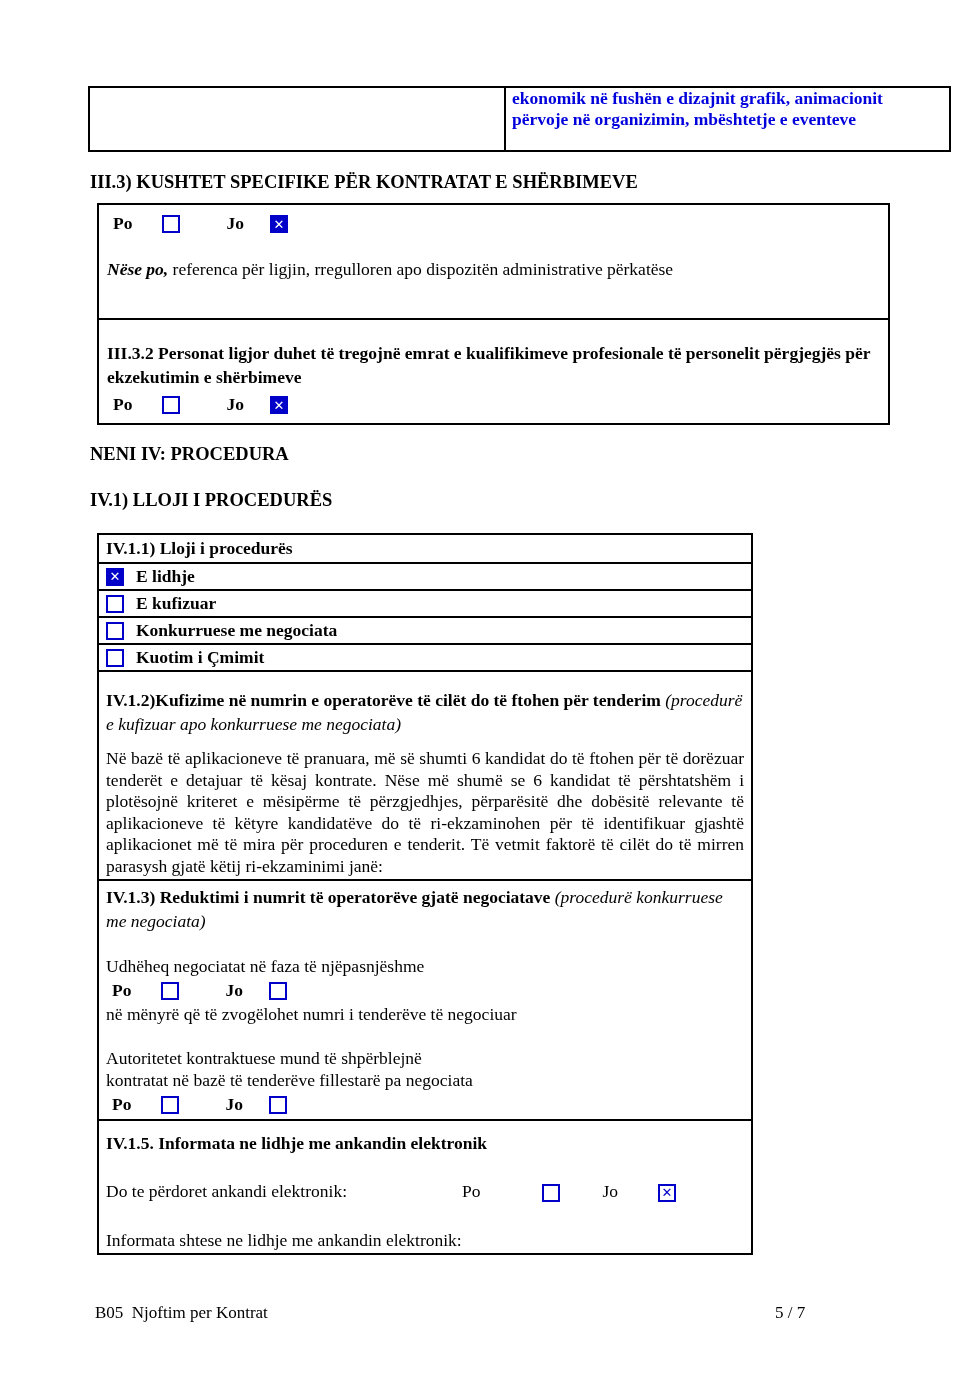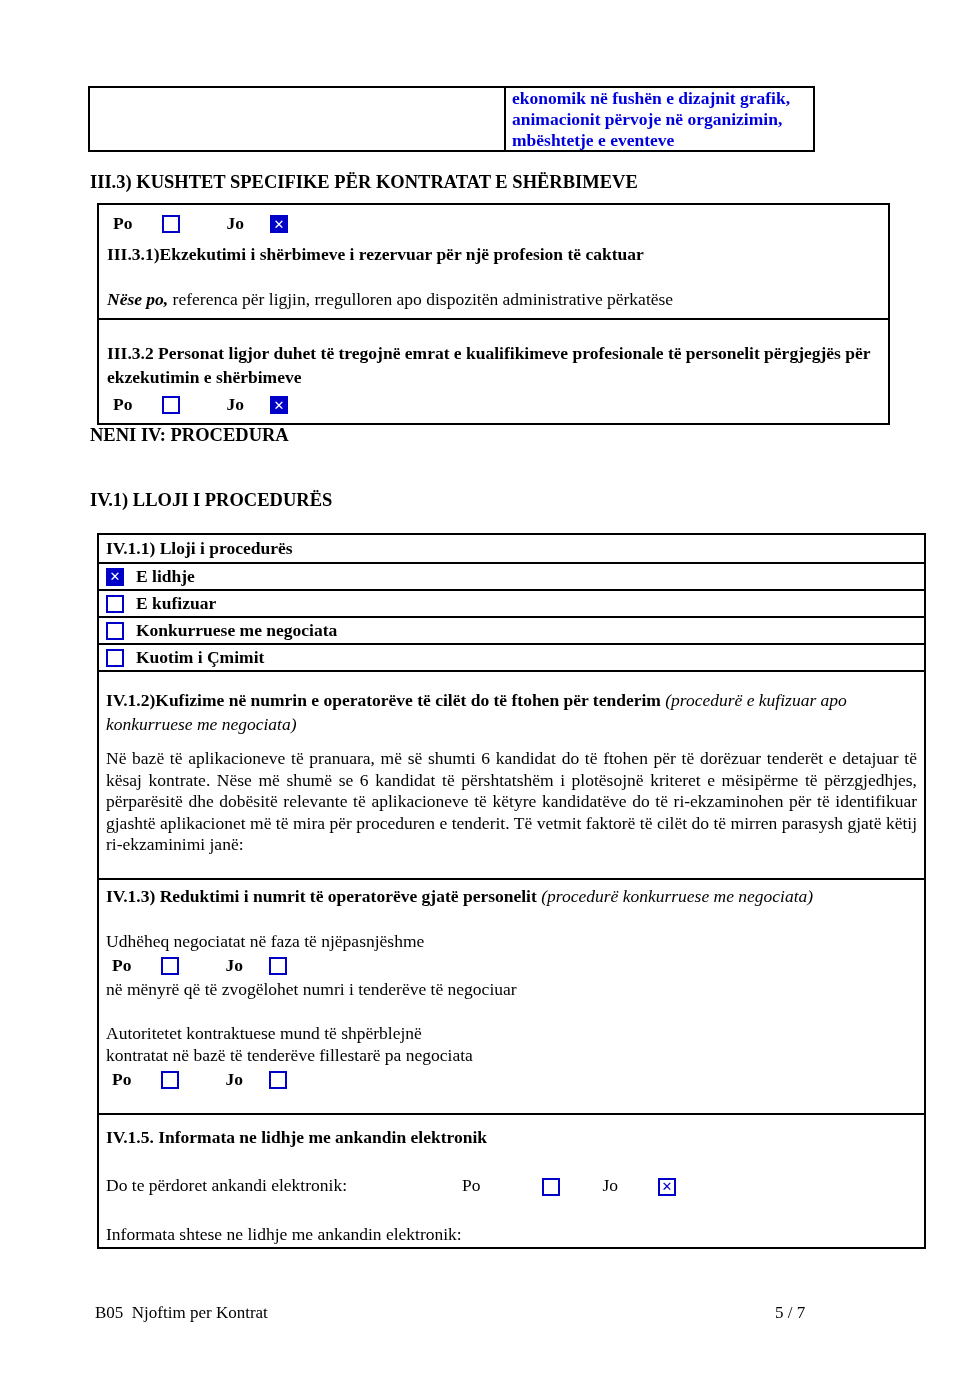--- a/index.html
+++ b/index.html
@@ -2,21 +2,21 @@
 <html><head>
 <meta charset="utf-8">
 <style>
   html, body { margin:0; padding:0; background:#ffffff; }
   .page {
     position:relative; width:980px; height:1392px; background:#ffffff;
     font-family:"Liberation Serif", serif; color:#000; overflow:hidden;
   }
   
   .top-table {
-    position:absolute; left:88px; top:86px; width:727px; height:66px;
+    position:absolute; left:88px; top:86px; width:863px; height:66px;
     border:2px solid #000; box-sizing:border-box; display:flex;
   }
   .top-table .cell-left { width:416px; border-right:2px solid #000; box-sizing:border-box; }
   .top-table .cell-right {
     flex:1; padding:0px 6px 2px 6px; font-weight:bold; font-size:17.5px;
     line-height:21px; color:#0000dd;
   }
   
   .heading { position:absolute; left:90px; font-weight:bold; font-size:18.5px; white-space:nowrap; }
   
@@ -45,21 +45,21 @@
     font-family:"DejaVu Sans", sans-serif;
   }
   .pojorow { display:flex; align-items:center; height:26px; }
   .pojorow .lbl { font-weight:bold; font-size:17.5px; }
   .pojorow .lbl.po { margin-left:6px; }
   .pojorow .cb.first { margin-left:30px; }
   .pojorow .lbl.jo { margin-left:46px; }
   .pojorow .cb.second { margin-left:26px; }
   
   .proc-table {
-    position:absolute; left:97px; top:533px; width:829px; box-sizing:border-box;
+    position:absolute; left:97px; top:533px; width:656px; box-sizing:border-box;
     border:2px solid #000; font-size:17px;
   }
   .pt-row { box-sizing:border-box; border-bottom:2px solid #000; padding:2px 7px; }
   .pt-row:last-child { border-bottom:none; }
   .pt-header { min-height:27px; font-weight:bold; font-size:17.5px; line-height:23px; }
   .pt-option { min-height:23px; display:flex; align-items:center; gap:12px; font-weight:bold; font-size:17.5px; }
   .pt-option .cb { top:0; }
   .cell-title { font-weight:bold; font-size:17.5px; line-height:24px; }
   .cell-title .ital { font-weight:normal; font-style:italic; }
   .row-iv12 { min-height:208px; padding-top:16px; }
@@ -96,37 +96,36 @@
   <div class="heading" style="top:172px;text-align:center;">III.3) KUSHTET SPECIFIKE PËR KONTRATAT E SHËRBIMEVE</div>
 
   <div class="box-iii">
     <div class="sec1">
       <div class="pojorow">
         <span class="lbl po">Po</span>
         <span class="cb first"></span>
         <span class="lbl jo">Jo</span>
         <span class="cb second checked-solid"></span>
       </div>
-      <div class="bold-line" style="margin-top:6px;">III.3.1)Ekzekutimi i shërbimeve i rezervuar për një profesion të caktuar</div>
       <div class="nese-line">
         <span class="nese-label">Nëse po,</span><span> referenca për ligjin, rregulloren apo dispozitën administrative përkatëse</span>
       </div>
     </div>
     <div class="sec2">
       <div class="bold-line">III.3.2 Personat ligjor duhet të tregojnë emrat e kualifikimeve profesionale të personelit përgjegjës për ekzekutimin e shërbimeve</div>
       <div class="pojorow" style="margin-top:2px;">
         <span class="lbl po">Po</span>
         <span class="cb first"></span>
         <span class="lbl jo">Jo</span>
         <span class="cb second checked-solid"></span>
       </div>
     </div>
   </div>
 
-  <div class="heading" style="top:425px;">NENI IV: PROCEDURA</div>
+  <div class="heading" style="top:444px;">NENI IV: PROCEDURA</div>
 
   <div class="heading" style="top:490px;">IV.1) LLOJI I PROCEDURËS</div>
 
   <div class="proc-table">
 
     <div class="pt-row pt-header">IV.1.1) Lloji i procedurës</div>
 
     <div class="pt-row pt-option">
       <span class="cb checked-solid"></span>
       <span>E lidhje</span>
@@ -146,21 +145,21 @@
 
     <div class="pt-row row-iv12">
       <div class="cell-title">
         <span>IV.1.2)Kufizime në numrin e operatorëve të cilët do të ftohen për tenderim</span><span class="ital">  (procedurë e kufizuar apo konkurruese me negociata)</span>
       </div>
       <div class="body-par">Në bazë të aplikacioneve të pranuara, më së shumti 6 kandidat do të ftohen për të dorëzuar tenderët e detajuar të kësaj kontrate. Nëse më shumë se 6 kandidat të përshtatshëm i plotësojnë kriteret e mësipërme të përzgjedhjes, përparësitë dhe dobësitë relevante të aplikacioneve të këtyre kandidatëve do të ri-ekzaminohen për të identifikuar gjashtë aplikacionet më të mira për proceduren e tenderit. Të vetmit faktorë të cilët do të mirren parasysh gjatë këtij ri-ekzaminimi janë:</div>
     </div>
 
     <div class="pt-row row-iv13">
       <div class="cell-title">
-        <span>IV.1.3) Reduktimi i numrit të operatorëve gjatë personelit</span> <span class="ital"> (procedurë konkurruese me negociata)</span>
+        <span>IV.1.3) Reduktimi i numrit të operatorëve gjatë negociatave</span> <span class="ital"> (procedurë konkurruese me negociata)</span>
       </div>
       <div class="plain-line mt-blank">Udhëheq negociatat në faza të njëpasnjëshme</div>
       <div class="pojorow">
         <span class="lbl po">Po</span>
         <span class="cb first"></span>
         <span class="lbl jo">Jo</span>
         <span class="cb second"></span>
       </div>
       <div class="plain-line">në mënyrë që të zvogëlohet numri i tenderëve të negociuar</div>
       <div class="plain-line mt-blank">Autoritetet kontraktuese mund të shpërblejnë</div>

